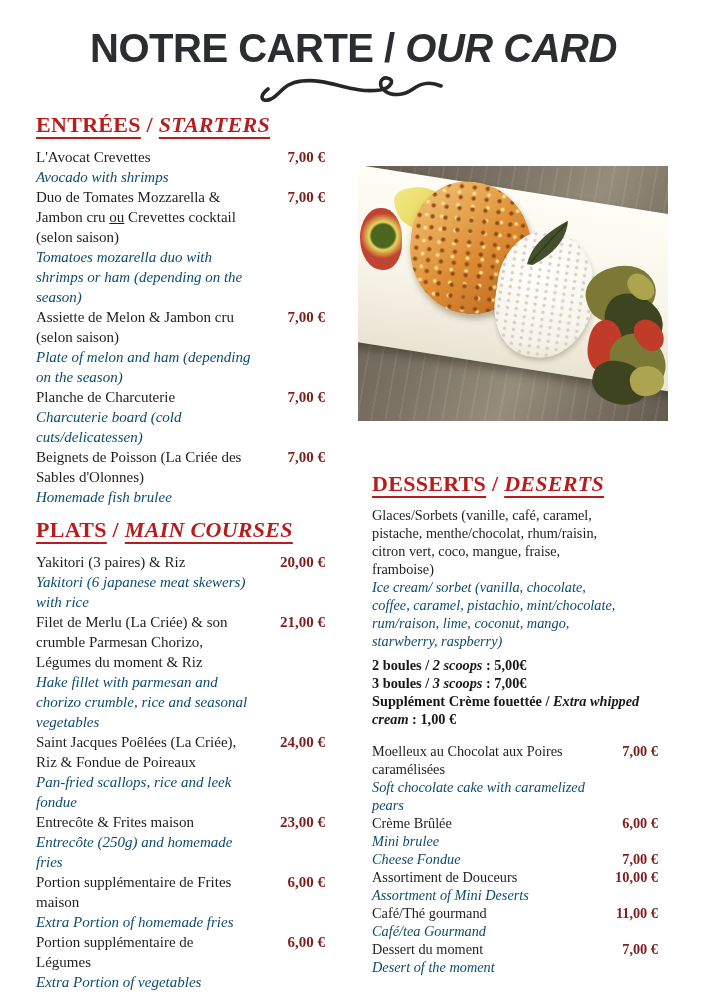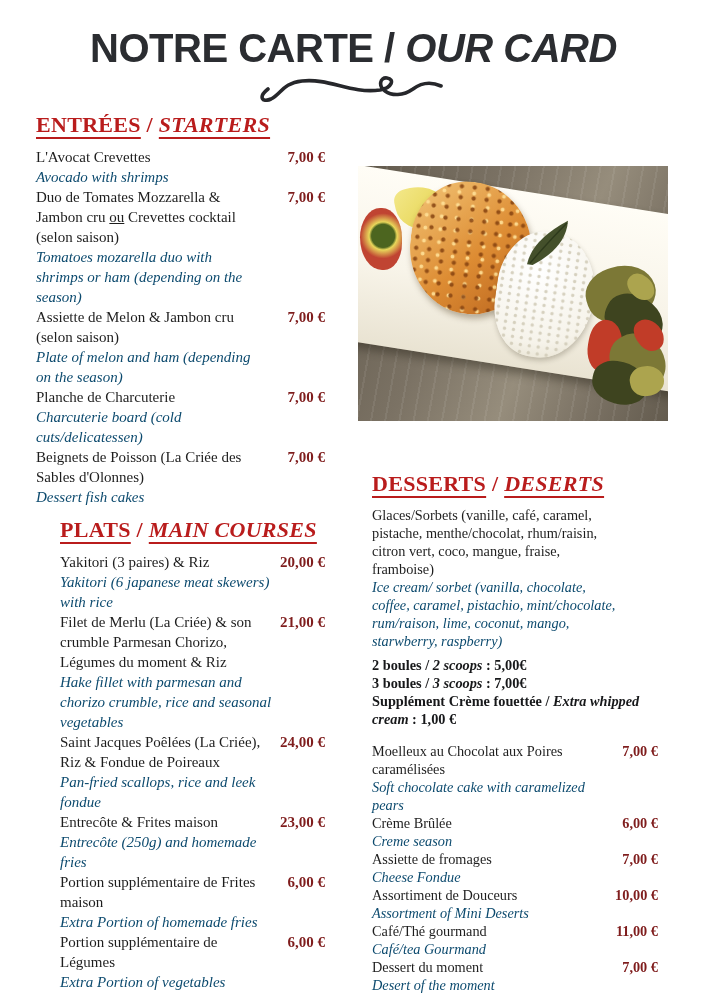--- a/index.html
+++ b/index.html
@@ -13,21 +13,21 @@
   .it{font-style:italic;}
   .flourish{display:block;margin:-2px auto 0 auto;}
 
   
   .col-left{position:absolute;left:36px;top:112px;width:289px;font-size:15px;line-height:20px;}
   .col-right{position:absolute;left:372px;top:471px;width:286px;font-size:14.3px;line-height:18px;}
 
   h2.heading{margin:0 0 9px 0;font-size:22px;line-height:26px;font-weight:700;
              letter-spacing:.3px;color:#b91c1c;}
   .hu{text-decoration:underline;text-underline-offset:5px;text-decoration-thickness:1.5px;}
-  .gap-top{margin-top:10px;margin-left:24px;}
+  .gap-top{margin-top:10px;}
 
   .item{position:relative;}
   .fr{white-space:pre-line;}
   .en{white-space:pre-line;font-style:italic;color:#0c4a6e;}
   .price{position:absolute;top:0;right:0;font-weight:700;color:#7f1d1d;}
 
   .notes{margin:6px 0 14px 0;font-weight:700;color:#17181a;}
   .note i{font-weight:700;}
 
   
@@ -98,21 +98,21 @@
           <div class="en">Plate of melon and ham (depending<br>on the season)</div>
           <div class="price">7,00 €</div>
         </div>
         <div class="item">
           <div class="fr">Planche de Charcuterie</div>
           <div class="en">Charcuterie board (cold<br>cuts/delicatessen)</div>
           <div class="price">7,00 €</div>
         </div>
         <div class="item">
           <div class="fr">Beignets de Poisson (La Criée des<br>Sables d'Olonnes)</div>
-          <div class="en">Dessert fish cakes</div>
+          <div class="en">Homemade fish brulee</div>
           <div class="price">7,00 €</div>
         </div>
       </div>
     <div id="sec-mains" class="gap-top">
         <h2 class="heading"><span class="hu">PLATS</span><span> / </span><span class="hu it">MAIN COURSES</span></h2>
         <div class="item">
           <div class="fr">Yakitori (3 paires) &amp; Riz</div>
           <div class="en">Yakitori (6 japanese meat skewers)<br>with rice</div>
           <div class="price">20,00 €</div>
         </div>
@@ -178,25 +178,24 @@
           <div class="note">3 boules / <i>3 scoops</i> : 7,00€</div>
           <div class="note">Supplément Crème fouettée / <i>Extra whipped cream</i> : 1,00 €</div>
         </div>
         <div class="item">
           <div class="fr">Moelleux au Chocolat aux Poires<br>caramélisées</div>
           <div class="en">Soft chocolate cake with caramelized<br>pears</div>
           <div class="price">7,00 €</div>
         </div>
         <div class="item">
           <div class="fr">Crème Brûlée</div>
-          <div class="en">Creme season</div>
+          <div class="en">Mini brulee</div>
           <div class="price">6,00 €</div>
         </div>
         <div class="item">
-          <div class="fr">Assiette de fromages</div>
           <div class="en">Cheese Fondue</div>
           <div class="price">7,00 €</div>
         </div>
         <div class="item">
           <div class="fr">Assortiment de Douceurs</div>
           <div class="en">Assortment of Mini Deserts</div>
           <div class="price">10,00 €</div>
         </div>
         <div class="item">
           <div class="fr">Café/Thé gourmand</div>

